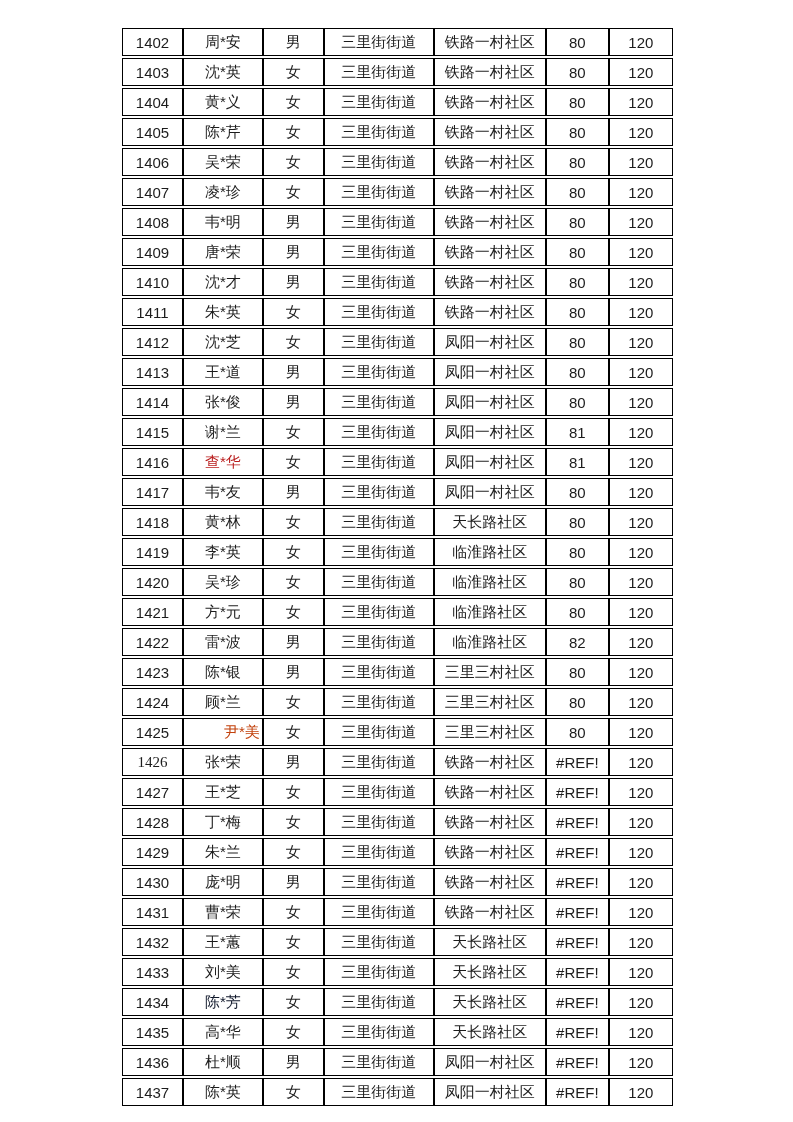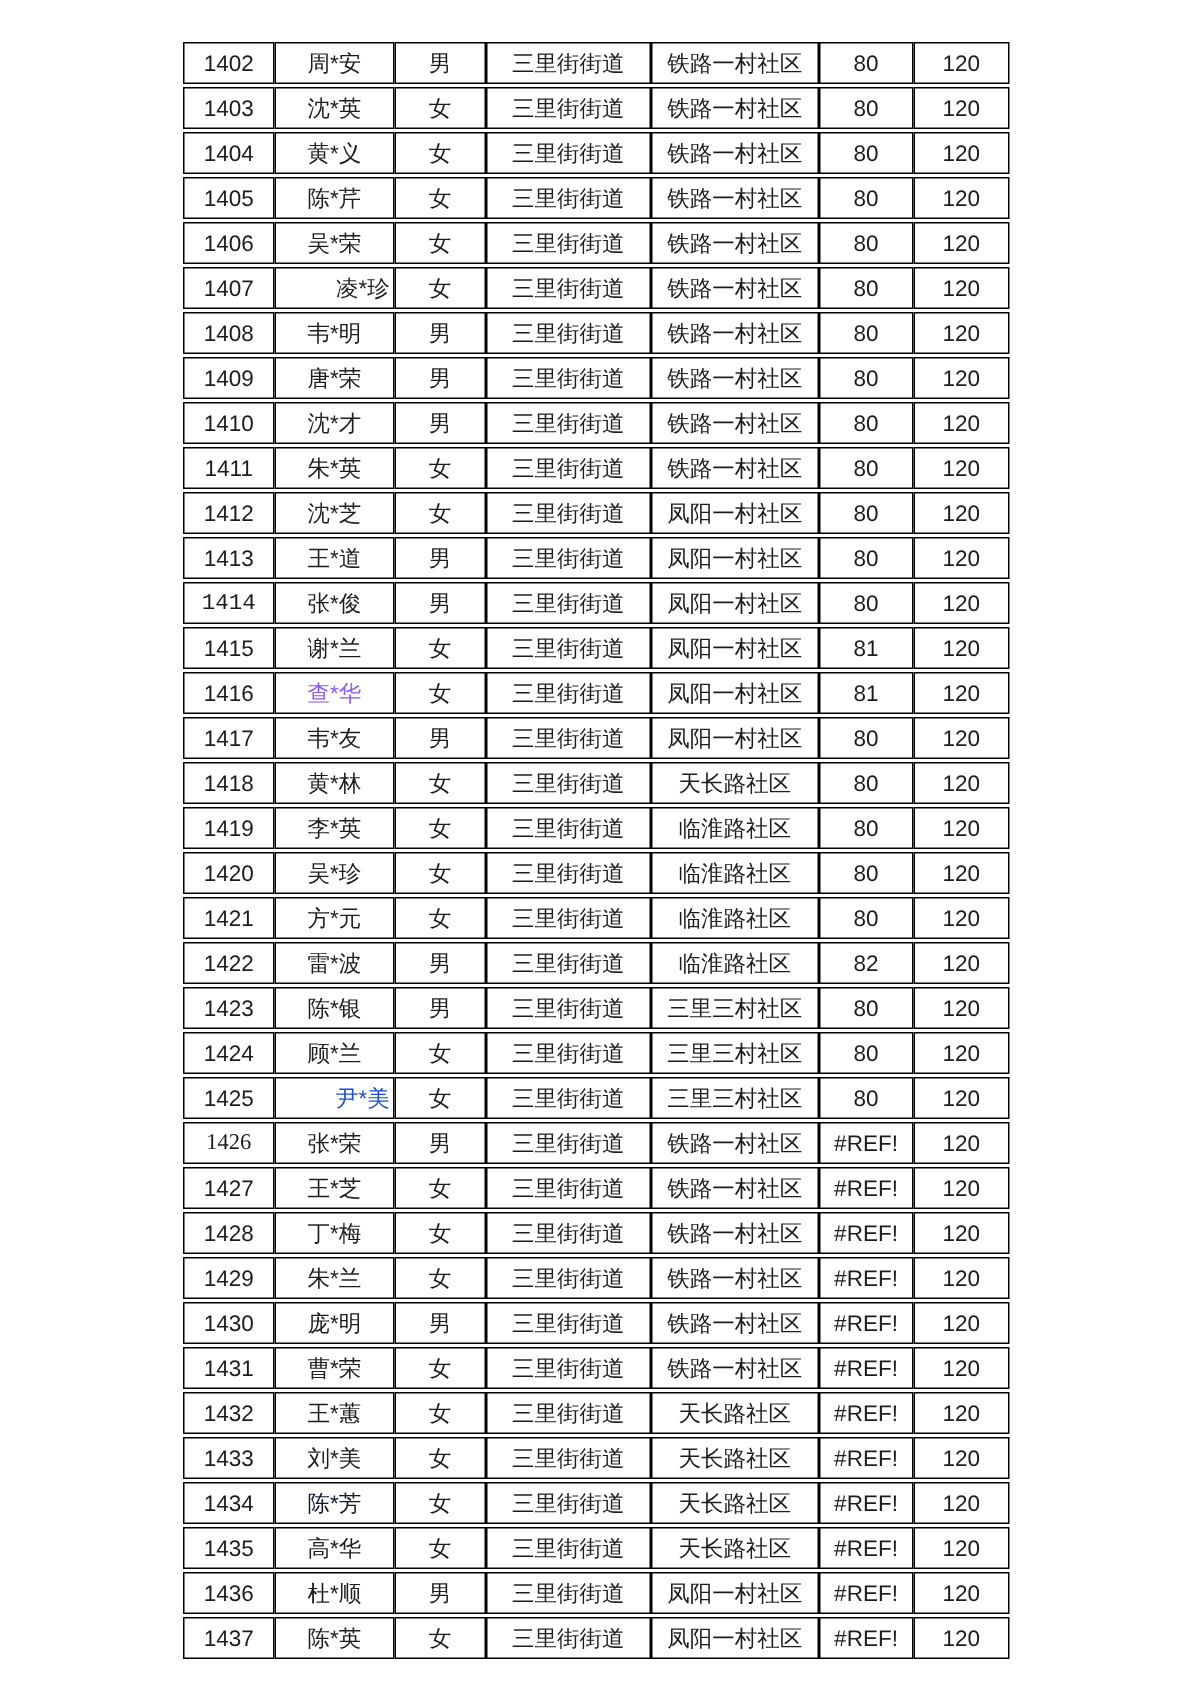--- a/index.html
+++ b/index.html
@@ -94,21 +94,21 @@
           <td style="color: rgb(28, 28, 28); border-color: rgb(0, 0, 0);">1406</td>
           <td style="color: rgb(28, 28, 28); border-color: rgb(0, 0, 0);">吴*荣</td>
           <td style="color: rgb(28, 28, 28); border-color: rgb(0, 0, 0);">女</td>
           <td style="color: rgb(28, 28, 28); border-color: rgb(0, 0, 0);">三里街街道</td>
           <td style="color: rgb(28, 28, 28); border-color: rgb(0, 0, 0);">铁路一村社区</td>
           <td style="color: rgb(28, 28, 28); border-color: rgb(0, 0, 0);">80</td>
           <td style="color: rgb(28, 28, 28); border-color: rgb(0, 0, 0);">120</td>
         </tr>
         <tr>
           <td style="color: rgb(28, 28, 28); border-color: rgb(0, 0, 0);">1407</td>
-          <td style="color: rgb(28, 28, 28); border-color: rgb(0, 0, 0); text-align: right;">凌*珍</td>
+          <td style="color: rgb(28, 28, 28); border-color: rgb(0, 0, 0);">凌*珍</td>
           <td style="color: rgb(28, 28, 28); border-color: rgb(0, 0, 0);">女</td>
           <td style="color: rgb(28, 28, 28); border-color: rgb(0, 0, 0);">三里街街道</td>
           <td style="color: rgb(28, 28, 28); border-color: rgb(0, 0, 0);">铁路一村社区</td>
           <td style="color: rgb(28, 28, 28); border-color: rgb(0, 0, 0);">80</td>
           <td style="color: rgb(28, 28, 28); border-color: rgb(0, 0, 0);">120</td>
         </tr>
         <tr>
           <td style="color: rgb(28, 28, 28); border-color: rgb(0, 0, 0);">1408</td>
           <td style="color: rgb(28, 28, 28); border-color: rgb(0, 0, 0);">韦*明</td>
           <td style="color: rgb(28, 28, 28); border-color: rgb(0, 0, 0);">男</td>
@@ -156,40 +156,40 @@
         <tr>
           <td style="color: rgb(28, 28, 28); border-color: rgb(0, 0, 0);">1413</td>
           <td style="color: rgb(28, 28, 28); border-color: rgb(0, 0, 0);">王*道</td>
           <td style="color: rgb(28, 28, 28); border-color: rgb(0, 0, 0);">男</td>
           <td style="color: rgb(28, 28, 28); border-color: rgb(0, 0, 0);">三里街街道</td>
           <td style="color: rgb(28, 28, 28); border-color: rgb(0, 0, 0);">凤阳一村社区</td>
           <td style="color: rgb(28, 28, 28); border-color: rgb(0, 0, 0);">80</td>
           <td style="color: rgb(28, 28, 28); border-color: rgb(0, 0, 0);">120</td>
         </tr>
         <tr>
-          <td style="color: rgb(28, 28, 28); border-color: rgb(0, 0, 0); font-family: Liberation Mono, monospace;">1414</td>
+          <td style="color: rgb(28, 28, 28); border-color: rgb(0, 0, 0);">1414</td>
           <td style="color: rgb(28, 28, 28); border-color: rgb(0, 0, 0);">张*俊</td>
           <td style="color: rgb(28, 28, 28); border-color: rgb(0, 0, 0);">男</td>
           <td style="color: rgb(28, 28, 28); border-color: rgb(0, 0, 0);">三里街街道</td>
           <td style="color: rgb(28, 28, 28); border-color: rgb(0, 0, 0);">凤阳一村社区</td>
           <td style="color: rgb(28, 28, 28); border-color: rgb(0, 0, 0);">80</td>
           <td style="color: rgb(28, 28, 28); border-color: rgb(0, 0, 0);">120</td>
         </tr>
         <tr>
           <td style="color: rgb(28, 28, 28); border-color: rgb(0, 0, 0);">1415</td>
           <td style="color: rgb(28, 28, 28); border-color: rgb(0, 0, 0);">谢*兰</td>
           <td style="color: rgb(28, 28, 28); border-color: rgb(0, 0, 0);">女</td>
           <td style="color: rgb(28, 28, 28); border-color: rgb(0, 0, 0);">三里街街道</td>
           <td style="color: rgb(28, 28, 28); border-color: rgb(0, 0, 0);">凤阳一村社区</td>
           <td style="color: rgb(28, 28, 28); border-color: rgb(0, 0, 0);">81</td>
           <td style="color: rgb(28, 28, 28); border-color: rgb(0, 0, 0);">120</td>
         </tr>
         <tr>
           <td style="color: rgb(28, 28, 28); border-color: rgb(0, 0, 0);">1416</td>
-          <td style="color: #8b5cf6; border-color: rgb(0, 0, 0);">查*华</td>
+          <td style="color: #b91c1c; border-color: rgb(0, 0, 0);">查*华</td>
           <td style="color: rgb(28, 28, 28); border-color: rgb(0, 0, 0);">女</td>
           <td style="color: rgb(28, 28, 28); border-color: rgb(0, 0, 0);">三里街街道</td>
           <td style="color: rgb(28, 28, 28); border-color: rgb(0, 0, 0);">凤阳一村社区</td>
           <td style="color: rgb(28, 28, 28); border-color: rgb(0, 0, 0);">81</td>
           <td style="color: rgb(28, 28, 28); border-color: rgb(0, 0, 0);">120</td>
         </tr>
         <tr>
           <td style="color: rgb(28, 28, 28); border-color: rgb(0, 0, 0);">1417</td>
           <td style="color: rgb(28, 28, 28); border-color: rgb(0, 0, 0);">韦*友</td>
           <td style="color: rgb(28, 28, 28); border-color: rgb(0, 0, 0);">男</td>
@@ -256,21 +256,21 @@
           <td style="color: rgb(28, 28, 28); border-color: rgb(0, 0, 0);">1424</td>
           <td style="color: rgb(28, 28, 28); border-color: rgb(0, 0, 0);">顾*兰</td>
           <td style="color: rgb(28, 28, 28); border-color: rgb(0, 0, 0);">女</td>
           <td style="color: rgb(28, 28, 28); border-color: rgb(0, 0, 0);">三里街街道</td>
           <td style="color: rgb(28, 28, 28); border-color: rgb(0, 0, 0);">三里三村社区</td>
           <td style="color: rgb(28, 28, 28); border-color: rgb(0, 0, 0);">80</td>
           <td style="color: rgb(28, 28, 28); border-color: rgb(0, 0, 0);">120</td>
         </tr>
         <tr>
           <td style="color: rgb(28, 28, 28); border-color: rgb(0, 0, 0);">1425</td>
-          <td style="color: #1d4ed8; border-color: rgb(0, 0, 0); padding-left: 40px;">尹*美</td>
+          <td style="color: #c2410c; border-color: rgb(0, 0, 0); padding-left: 40px;">尹*美</td>
           <td style="color: rgb(28, 28, 28); border-color: rgb(0, 0, 0);">女</td>
           <td style="color: rgb(28, 28, 28); border-color: rgb(0, 0, 0);">三里街街道</td>
           <td style="color: rgb(28, 28, 28); border-color: rgb(0, 0, 0);">三里三村社区</td>
           <td style="color: rgb(28, 28, 28); border-color: rgb(0, 0, 0);">80</td>
           <td style="color: rgb(28, 28, 28); border-color: rgb(0, 0, 0);">120</td>
         </tr>
         <tr>
           <td style="color: rgb(28, 28, 28); border-color: rgb(0, 0, 0); font-family: Liberation Serif, serif;">1426</td>
           <td style="color: rgb(28, 28, 28); border-color: rgb(0, 0, 0);">张*荣</td>
           <td style="color: rgb(28, 28, 28); border-color: rgb(0, 0, 0);">男</td>

